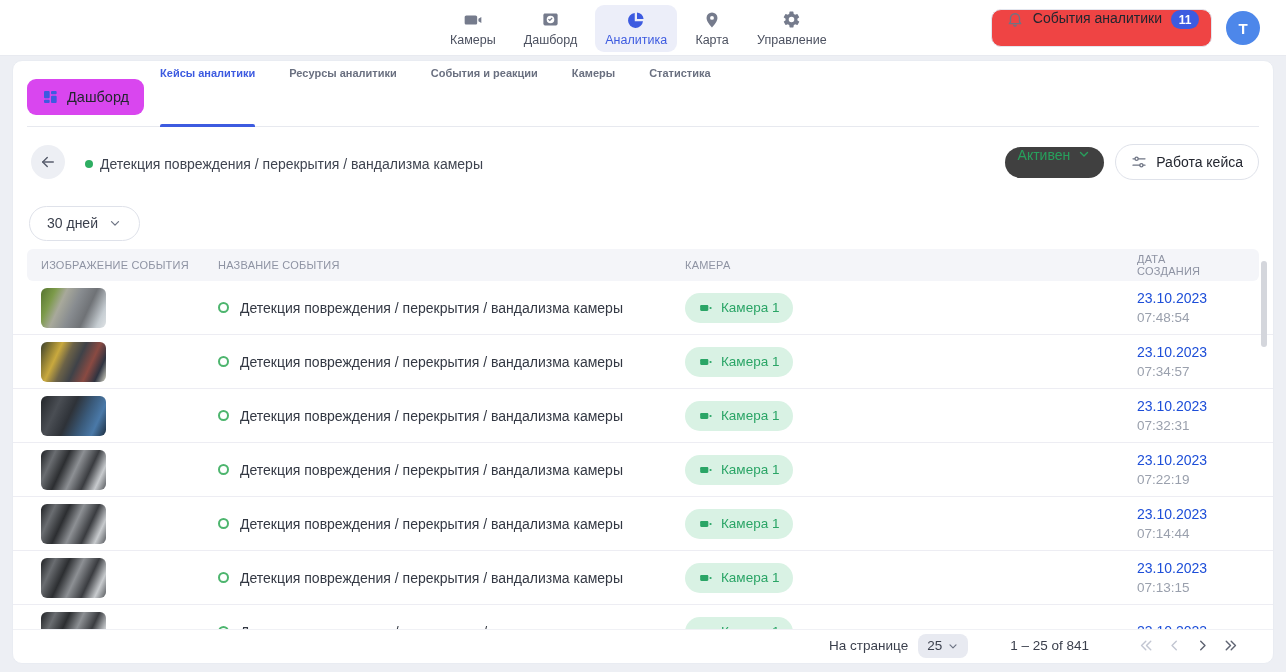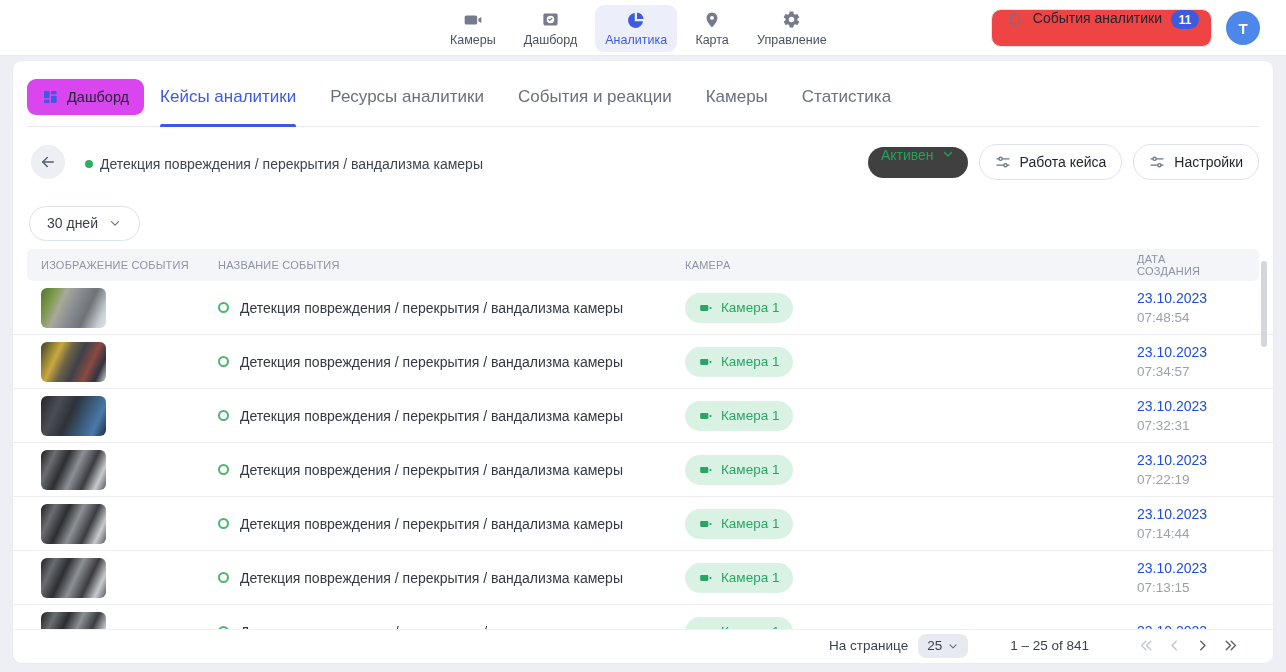--- a/index.html
+++ b/index.html
@@ -63,22 +63,22 @@
   }
   .tabs-row .hdiv { position:absolute; left:14px; right:14px; bottom:0; height:1px; background:#e7e9ef; }
   .chip-dashboard {
     display:flex; align-items:center; gap:9px; height:36px; padding:0 15px;
     background:#d946ef; border-radius:9px; cursor:pointer; margin-right:16px;
   }
   .chip-dashboard .ic { color:#3d5be0; display:flex; }
   .chip-dashboard .lb { font-size:14.5px; color:#23262f; }
   .tabs { display:flex; height:100%; gap:34px; }
   .tab {
-    position:relative; display:flex; align-items:center; font-size:17px;
-    color:#6a7080; cursor:pointer; white-space:nowrap;
+    position:relative; display:flex; align-items:flex-start; font-size:11px;
+    color:#6a7080; cursor:pointer; white-space:nowrap;font-weight:bold;
   }
   .tab.active { color:#3d5be0; }
   .tab.active .underline {
     position:absolute; left:0; right:0; bottom:0; height:3px;
     background:#3d5be0; border-radius:2px 2px 0 0; z-index:2;
   }
 
   
   .case-row { height:70px; display:flex; align-items:center; padding:0 14px 0 18px; }
   .back-btn {
@@ -295,30 +295,20 @@
           <button class="btn-outline">
             <span class="ic">
               <svg width="16" height="16" viewBox="0 0 20 20" fill="none" stroke="currentColor" stroke-width="1.6" stroke-linecap="round">
                   <circle cx="7" cy="6" r="2"></circle>
                   <path d="M2.5 6h2.3M9.2 6h8.3M2.5 14h8.3M15.2 14h2.3"></path>
                   <circle cx="13" cy="14" r="2"></circle>
                 </svg>
             </span>
             <span>Работа кейса</span>
           </button>
-          <button class="btn-outline">
-            <span class="ic">
-              <svg width="16" height="16" viewBox="0 0 20 20" fill="none" stroke="currentColor" stroke-width="1.6" stroke-linecap="round">
-                  <circle cx="7" cy="6" r="2"></circle>
-                  <path d="M2.5 6h2.3M9.2 6h8.3M2.5 14h8.3M15.2 14h2.3"></path>
-                  <circle cx="13" cy="14" r="2"></circle>
-                </svg>
-            </span>
-            <span>Настройки</span>
-          </button>
         </div>
       </div>
 
       <div class="filters-row">
         <div class="filter-pill">
           <span>30 дней</span>
           <span class="chev">
             <svg width="14" height="14" viewBox="0 0 20 20" fill="none" stroke="currentColor" stroke-width="1.8" stroke-linecap="round" stroke-linejoin="round">
                 <path d="M5 8l5 5 5-5"></path>
               </svg>

